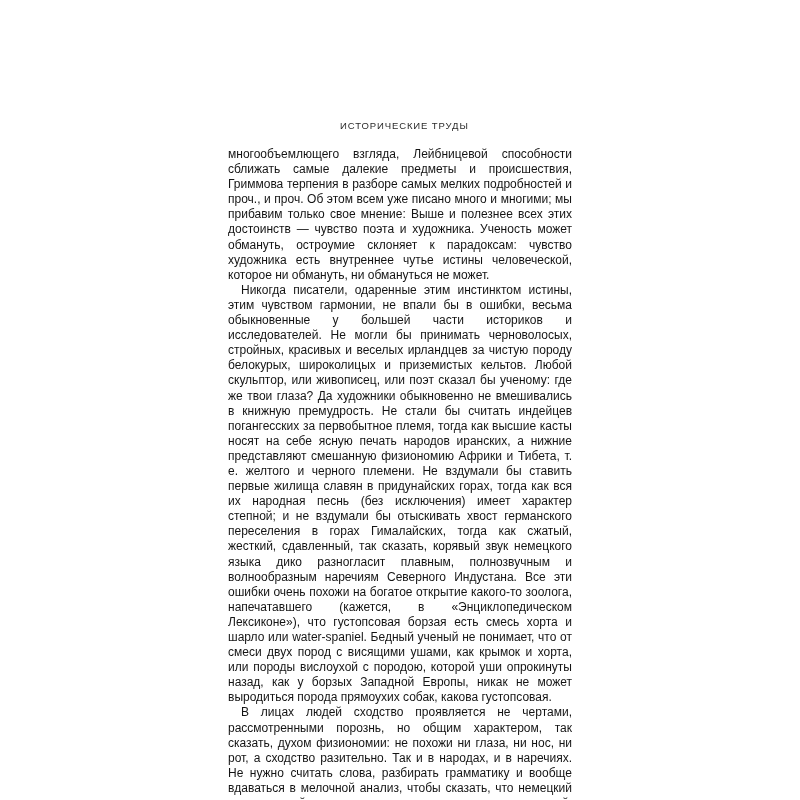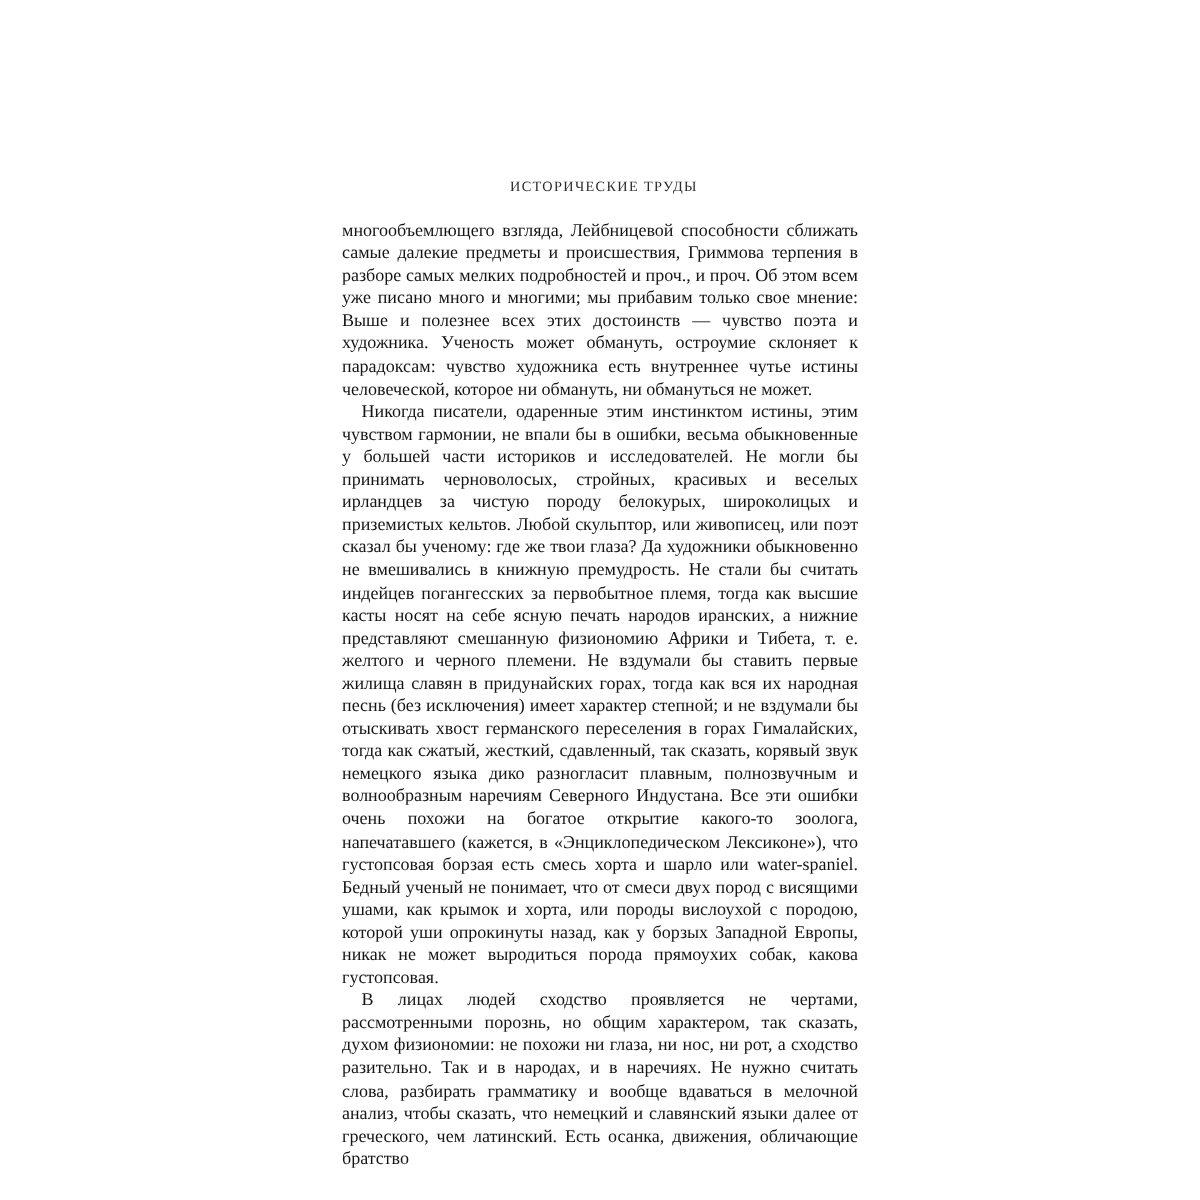--- a/index.html
+++ b/index.html
@@ -6,21 +6,21 @@
     margin: 0;
     padding: 0;
     background: #ffffff;
   }
   .page {
     width: 632px;
     height: 800px;
     position: relative;
     background: #ffffff;
     overflow: hidden;
-    font-family: Liberation Serif, serif;
+    font-family: Liberation Sans, sans-serif;
   }
   .book-page {
     position: absolute;
     left: 228px;
     top: 120px;
     width: 344px;
     color: #1c1c1c;
   }
   .running-head {
     font-size: 9.5px;

